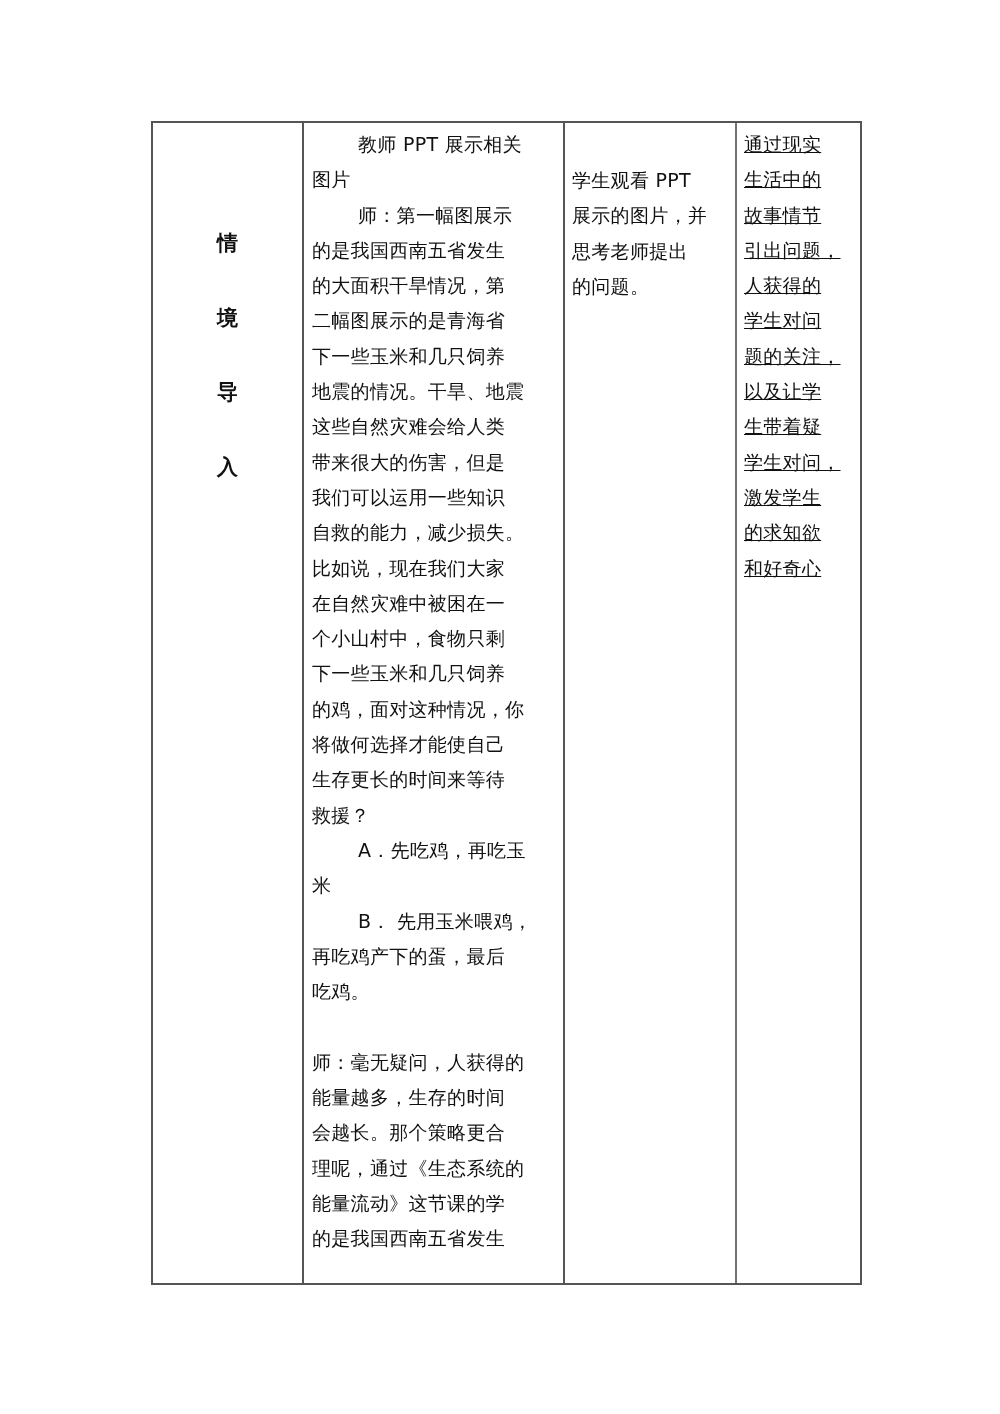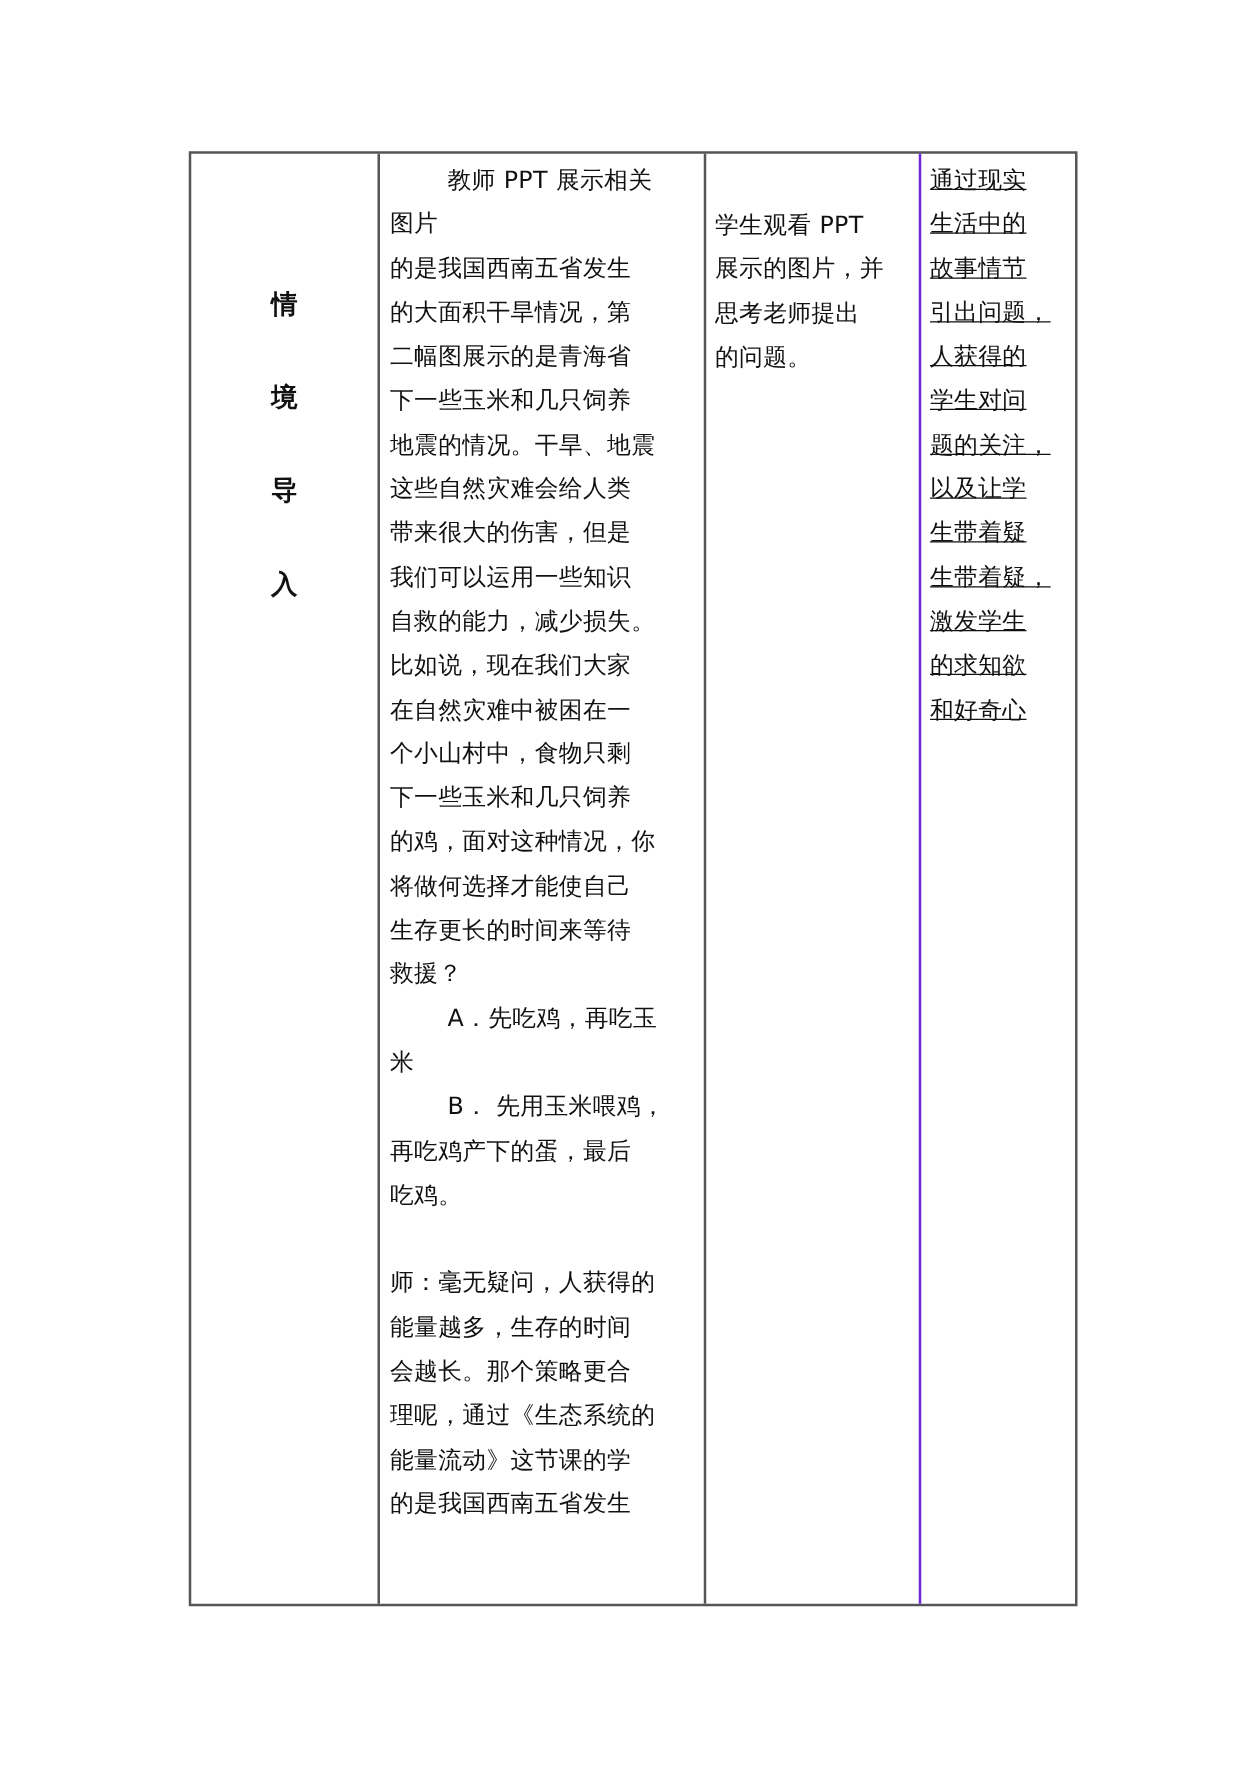--- a/index.html
+++ b/index.html
@@ -37,21 +37,21 @@
     }
     .col-teacher {
       left: 151px;
       width: 261px;
       border-right: 2px solid #555555;
       padding: 4px 8px 0 8px;
     }
     .col-student {
       left: 412px;
       width: 172px;
-      border-right: 2px solid #6d28d9;
+      border-right: 2px solid #737373;
       padding: 40px 0 0 7px;
     }
     .col-intent {
       left: 584px;
       width: 125px;
       padding: 4px 6px 0 7px;
       text-decoration: underline;
     }
     .stage-char {
       position: absolute;
@@ -79,20 +79,21 @@
   <div class="col col-stage">
     <div class="stage-char" style="top:106px">情</div>
     <div class="stage-char" style="top:181px">境</div>
     <div class="stage-char" style="top:255px">导</div>
     <div class="stage-char" style="top:330px">入</div>
   </div>
 
   <div class="col col-teacher">
     <div class="line indent">教师 PPT 展示相关</div>
     <div class="line">图片</div>
+    <div class="line indent">师：第一幅图展示</div>
     <div class="line">的是我国西南五省发生</div>
     <div class="line">的大面积干旱情况，第</div>
     <div class="line">二幅图展示的是青海省</div>
     <div class="line">下一些玉米和几只饲养</div>
     <div class="line">地震的情况。干旱、地震</div>
     <div class="line">这些自然灾难会给人类</div>
     <div class="line">带来很大的伤害，但是</div>
     <div class="line">我们可以运用一些知识</div>
     <div class="line">自救的能力，减少损失。</div>
     <div class="line">比如说，现在我们大家</div>
@@ -127,19 +128,19 @@
   <div class="col col-intent">
     <div class="line">通过现实</div>
     <div class="line">生活中的</div>
     <div class="line">故事情节</div>
     <div class="line">引出问题，</div>
     <div class="line">人获得的</div>
     <div class="line">学生对问</div>
     <div class="line">题的关注，</div>
     <div class="line">以及让学</div>
     <div class="line">生带着疑</div>
-    <div class="line">生带着疑，</div>
+    <div class="line">学生对问，</div>
     <div class="line">激发学生</div>
     <div class="line">的求知欲</div>
     <div class="line">和好奇心</div>
   </div>
 
 </div>
 
 </body></html>

